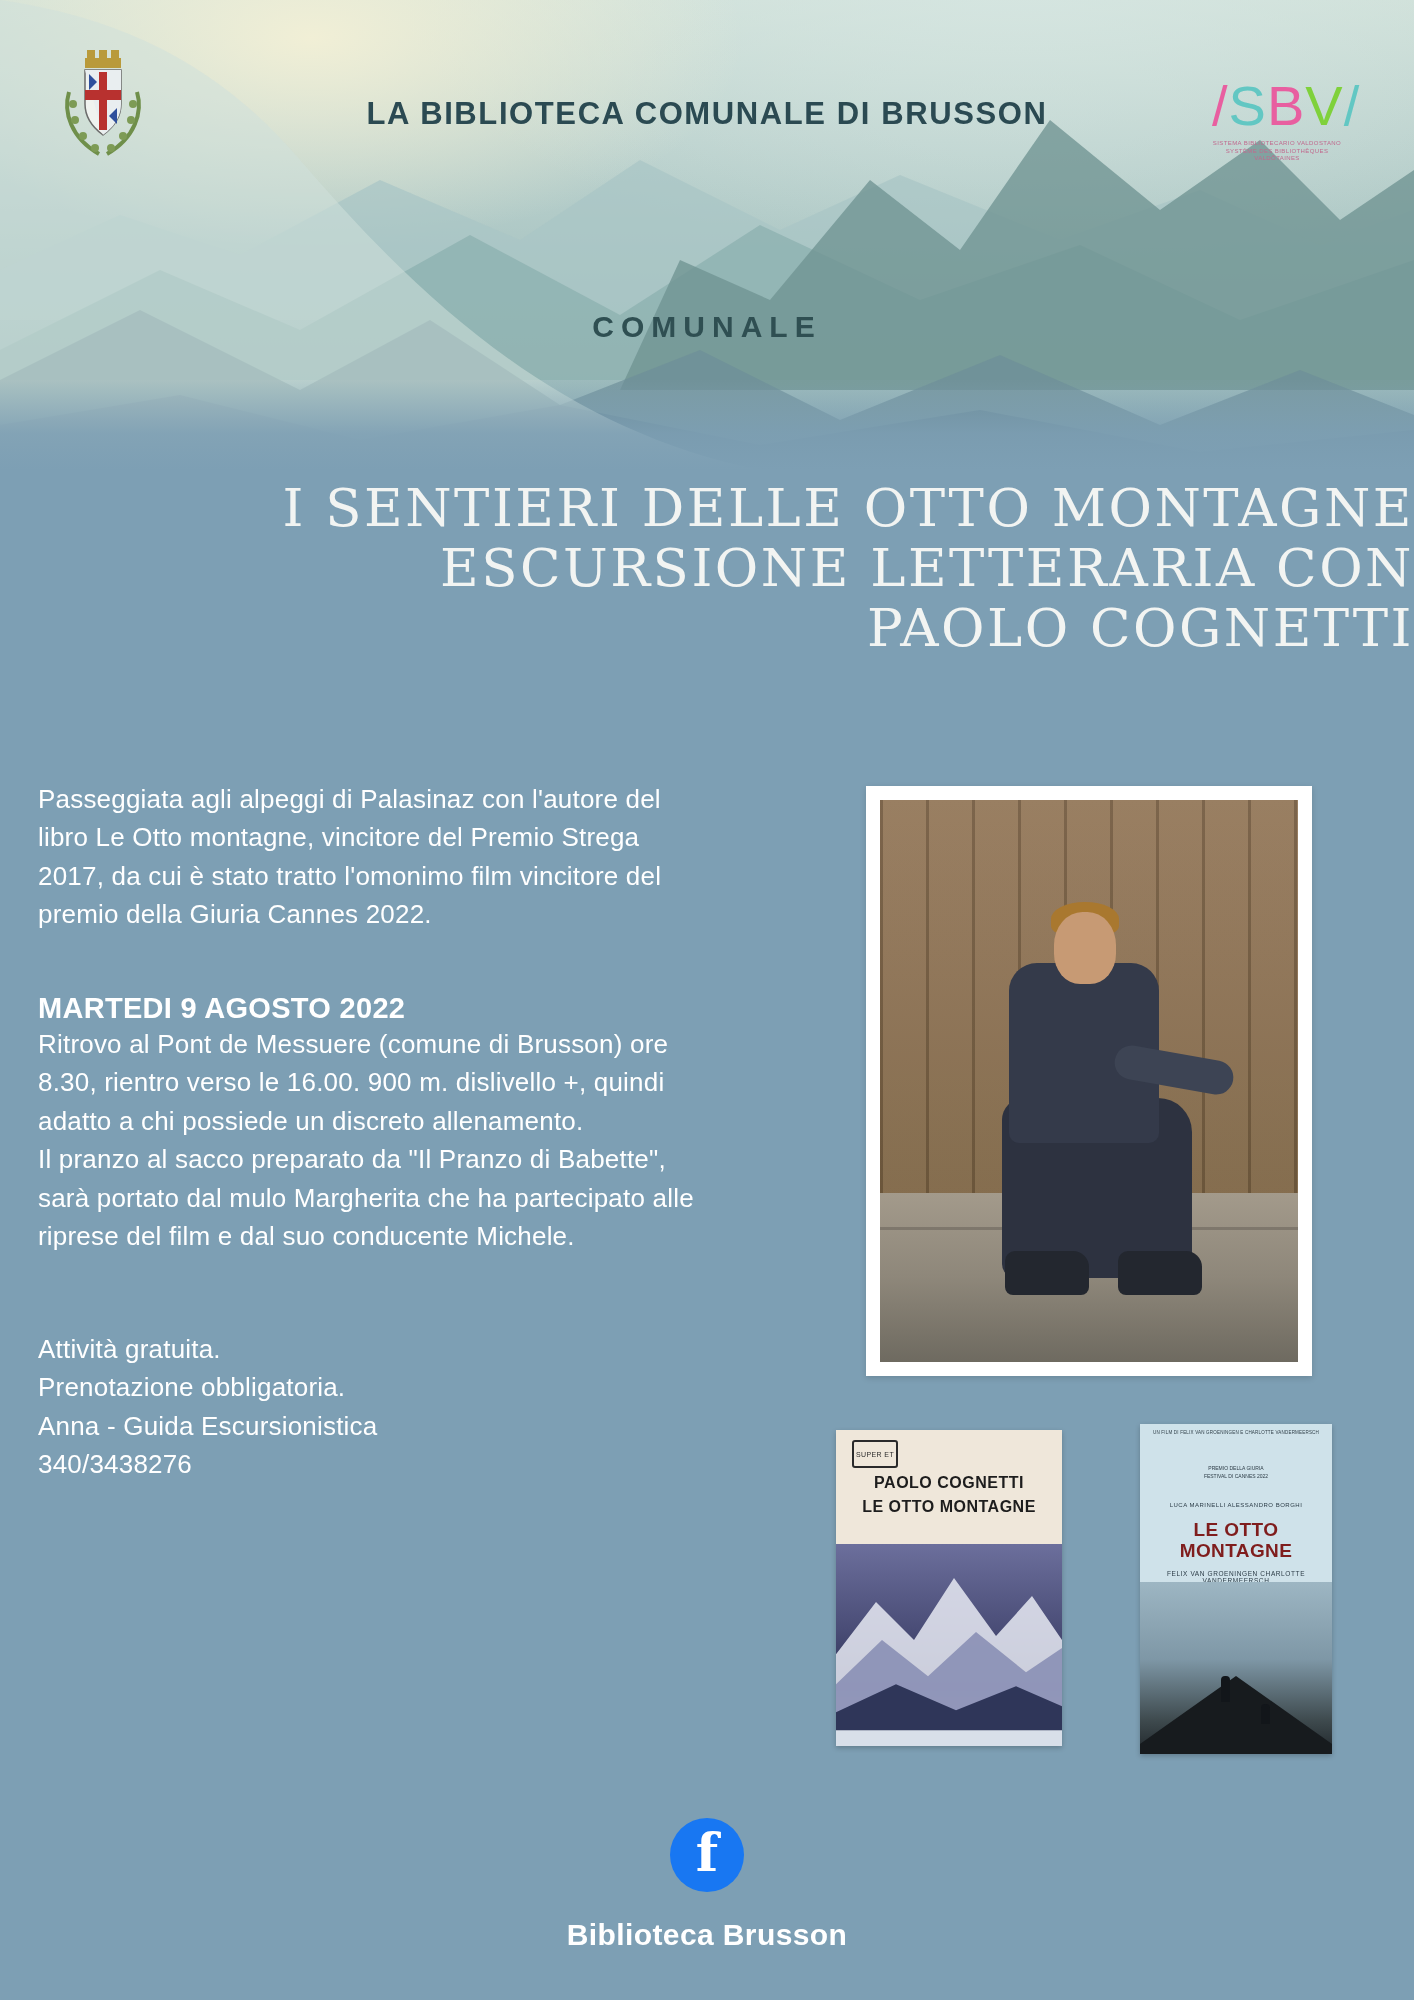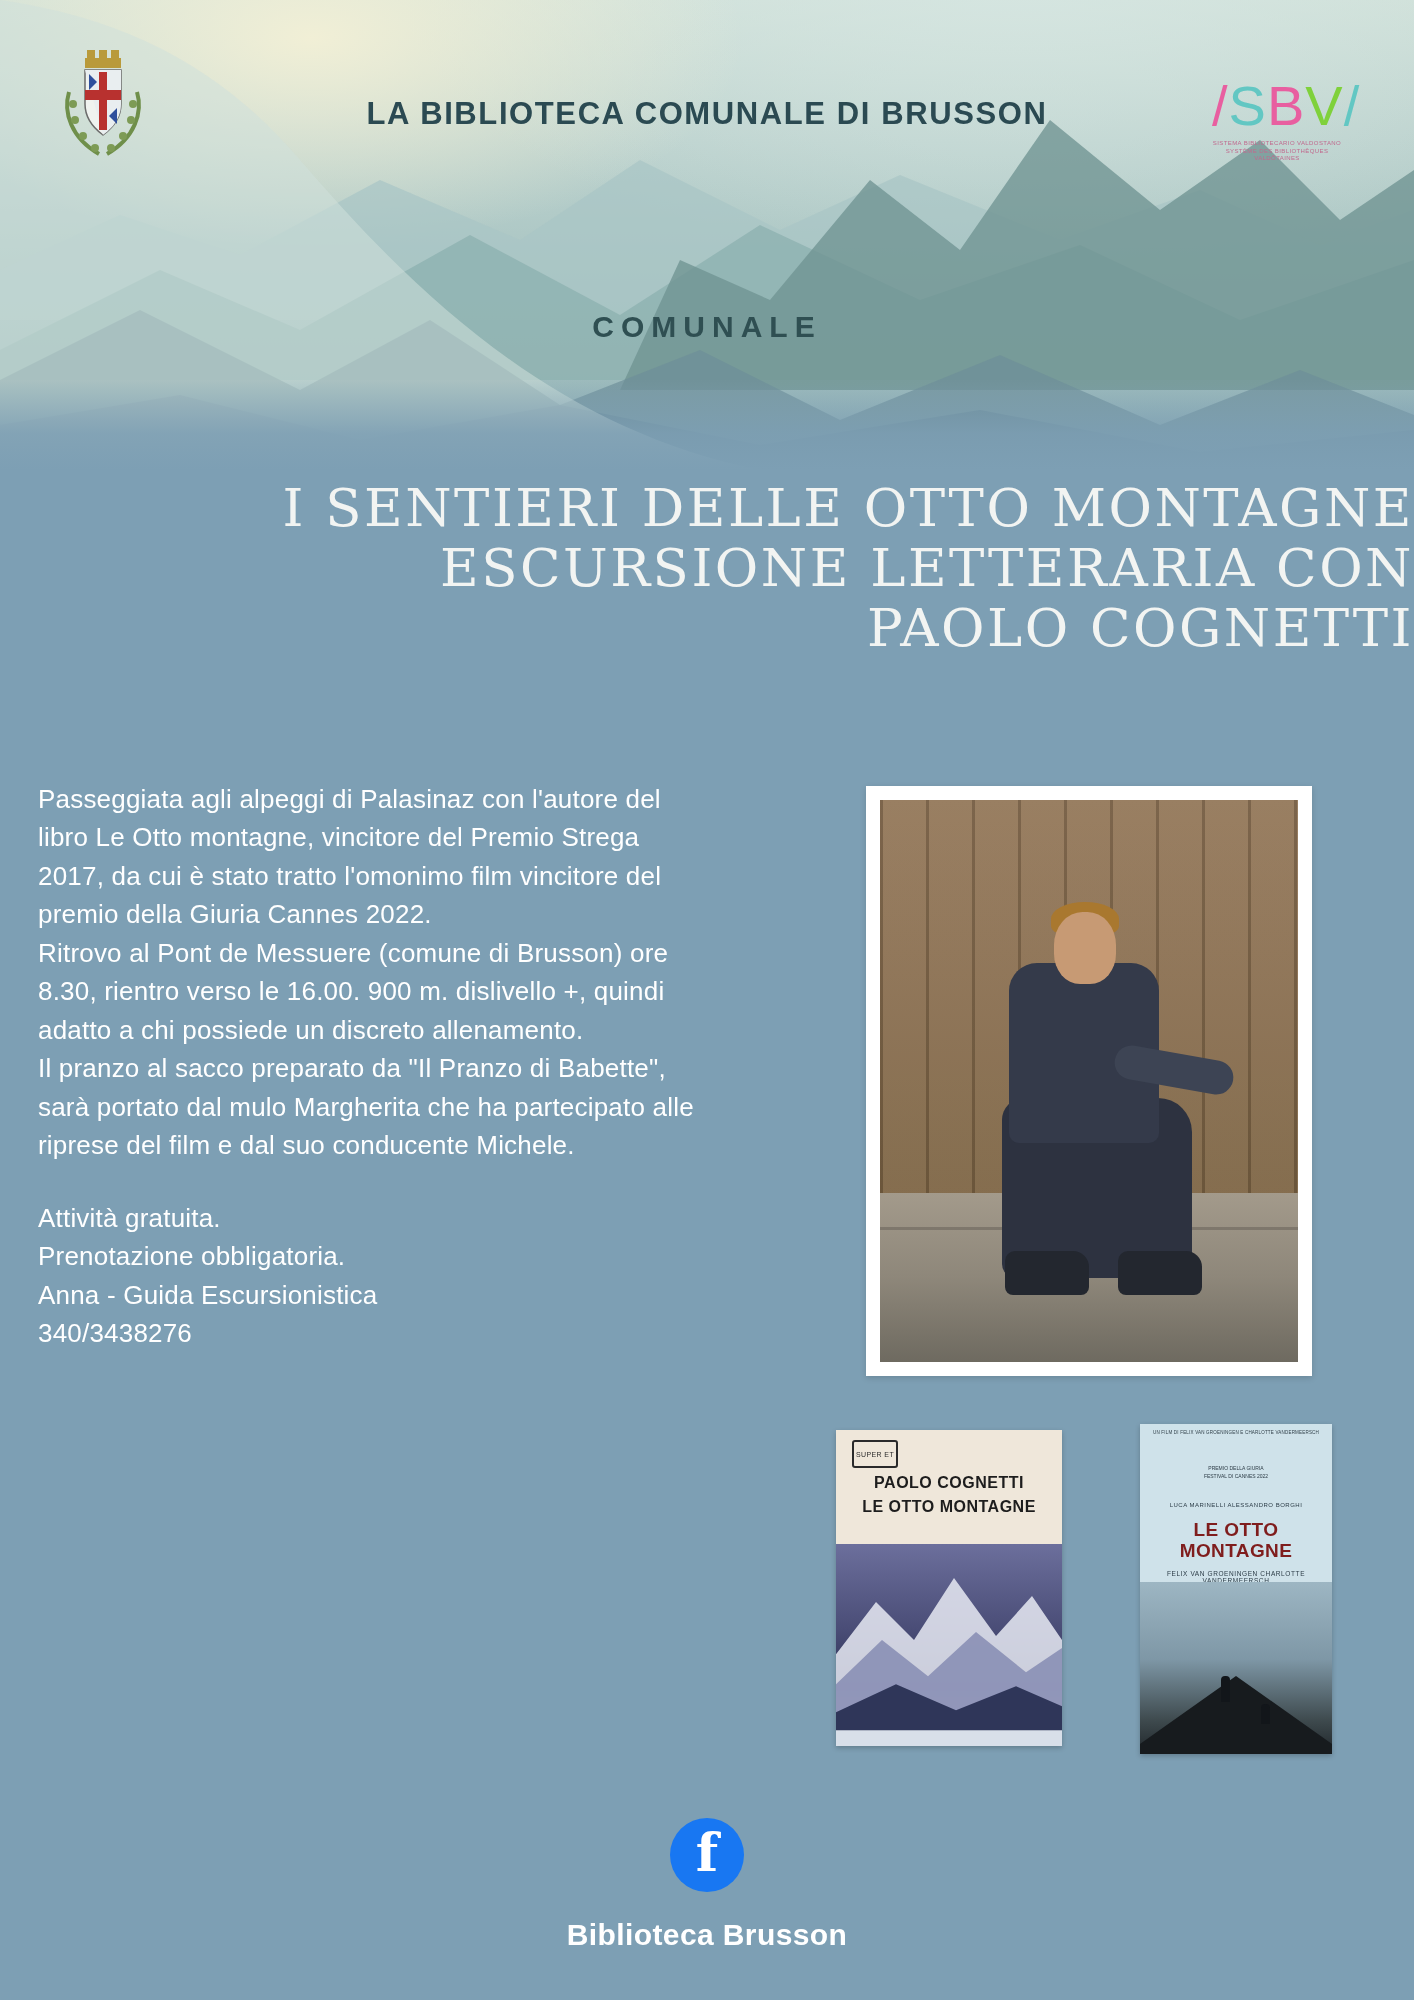--- a/index.html
+++ b/index.html
@@ -124,21 +124,21 @@
     letter-spacing: 0.2px;
   }
   .date-line {
     margin-top: 58px;
     font-size: 29px;
     font-weight: bold;
     letter-spacing: 0.3px;
     color: #ffffff;
   }
   .para2 { }
-  .para3 { margin-top: 34px; }
+  .para3 { margin-top: 74px; }
 
   
   .photo-frame {
     position: absolute;
     left: 866px; top: 786px;
     width: 446px; height: 590px;
     background: #ffffff;
     padding: 14px;
     box-shadow: 0 2px 6px rgba(0,0,0,0.15);
   }
@@ -411,20 +411,21 @@
 SYSTÈME DES BIBLIOTHÈQUES VALDÔTAINES</div>
     </div>
   </div>
 
   <div class="main-title">I SENTIERI DELLE OTTO MONTAGNE
 ESCURSIONE LETTERARIA CON
 PAOLO COGNETTI</div>
 
   <div class="body-col">
     <div class="para">Passeggiata agli alpeggi di Palasinaz con l'autore del libro Le Otto montagne, vincitore del Premio Strega 2017, da cui è stato tratto l'omonimo film vincitore del premio della Giuria Cannes 2022.</div>
+    <div class="date-line">MARTEDI 9 AGOSTO 2022</div>
     <div class="para para2">Ritrovo al Pont de Messuere (comune di Brusson) ore 8.30, rientro verso le 16.00. 900 m. dislivello +, quindi adatto a chi possiede un discreto allenamento.
 Il pranzo al sacco preparato da "Il Pranzo di Babette", sarà portato dal mulo Margherita che ha partecipato alle riprese del film e dal suo conducente Michele.</div>
     <div class="para para3">Attività gratuita.
 Prenotazione obbligatoria.
 Anna - Guida Escursionistica
 340/3438276</div>
   </div>
 
   <div class="photo-frame">
     <div class="photo-inner">

